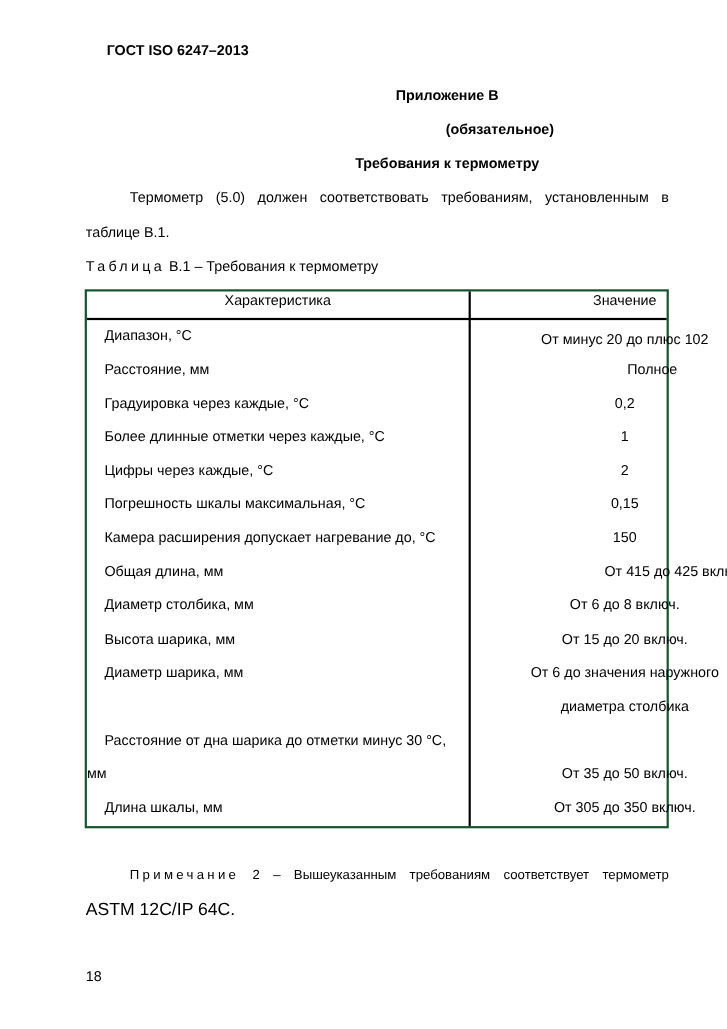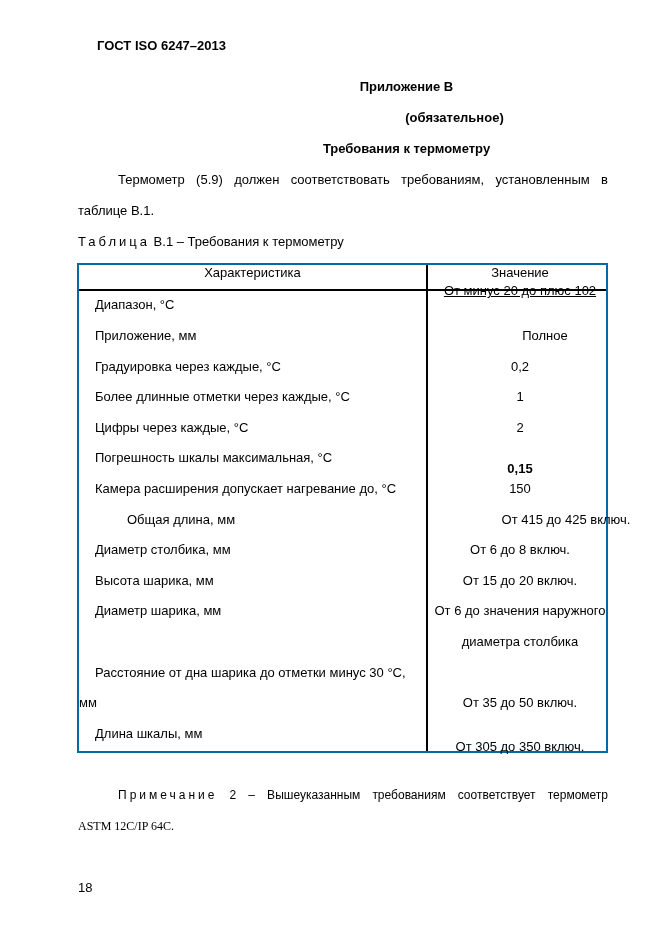--- a/index.html
+++ b/index.html
@@ -14,87 +14,87 @@
   #appendix-status { left: 0; width: 661px; top: 110px; padding-left: 48px; }
   #appendix-heading { left: 0; width: 661px; top: 141px; }
   .title-text { position: relative; left: 76px; display:block; text-align:center; }
   #para1-l1 { left: 118px; top: 172px; width: 490px; text-align: justify; text-align-last: justify; }
   #para1-l2 { left: 78px; top: 203px; }
   #table-caption { left: 78px; top: 234px; }
   .spaced { letter-spacing: 3px; }
 
   #table {
     position: absolute; left: 77px; top: 263px; width: 531px; height: 490px;
-    border: 2px solid #0369a1; box-sizing: border-box;
+    border: 2px solid #14532d; box-sizing: border-box;
   }
   #table .vline { position: absolute; left: 347px; top: 0; bottom: 0; width: 2px; background: #000; }
   #table .hline { position: absolute; left: 0; right: 0; top: 24px; height: 2px; background: #000; }
   .cell { position: absolute; white-space: nowrap; font-size: 13px; }
   .col1 { left: 16px; }
-  .col2 { left: 349px; width: 184px; text-align: center; }
+  .col2 { left: 349px; width: 184px; text-align: center; padding-left: 48px; }
   .hdr1 { left: 0; width: 347px; text-align: center; top: 0; }
   .hdr2 { top: 0; }
 
   #note-l1 { left: 118px; top: 788px; width: 490px; text-align: justify; text-align-last: justify; font-size: 12px; }
-  #note-l2 { left: 78px; top: 819px; font-size: 12px; font-family: Liberation Serif, serif; }
+  #note-l2 { left: 78px; top: 819px; font-size: 16px; }
   #page-number { left: 78px; top: 880px; font-size: 13px; }
 </style>
 </head>
 <body>
 
 <div class="abs bold" id="doc-header">ГОСТ ISO 6247–2013</div>
 
 <div class="abs bold" id="appendix-title">
     <span class="title-text">Приложение В</span>
   </div>
 <div class="abs bold" id="appendix-status">
     <span class="title-text">(обязательное)</span>
   </div>
 <div class="abs bold" id="appendix-heading">
     <span class="title-text">Требования к термометру</span>
   </div>
 
-<div class="abs" id="para1-l1">Термометр (5.9) должен соответствовать требованиям, установленным в</div>
+<div class="abs" id="para1-l1">Термометр (5.0) должен соответствовать требованиям, установленным в</div>
 <div class="abs" id="para1-l2">таблице В.1.</div>
 
 <div class="abs" id="table-caption"><span class="spaced">Таблица</span><span> В.1 – Требования к термометру</span></div>
 
 <div id="table">
   <div class="vline"></div>
   <div class="hline"></div>
   <div class="cell hdr1" style="top:0px">Характеристика</div>
   <div class="cell col2 hdr2" style="top:0px">Значение</div>
   <div id="rows">
       <div class="cell col1" style="top: 32px;">Диапазон, °С</div>
-      <div class="cell col2" style="top: 18px; text-decoration: underline;">От минус 20 до плюс 102</div>
-      <div class="cell col1" style="top: 63px;">Приложение, мм</div>
+      <div class="cell col2" style="top: 36px;">От минус 20 до плюс 102</div>
+      <div class="cell col1" style="top: 63px;">Расстояние, мм</div>
       <div class="cell col2" style="top: 63px; margin-left: 25px;">Полное</div>
       <div class="cell col1" style="top: 94px;">Градуировка через каждые, °С</div>
       <div class="cell col2" style="top: 94px;">0,2</div>
       <div class="cell col1" style="top: 124px;">Более длинные отметки через каждые, °С</div>
       <div class="cell col2" style="top: 124px;">1</div>
       <div class="cell col1" style="top: 155px;">Цифры через каждые, °С</div>
       <div class="cell col2" style="top: 155px;">2</div>
       <div class="cell col1" style="top: 185px;">Погрешность шкалы максимальная, °С</div>
-      <div class="cell col2" style="top: 196px; font-weight: bold;">0,15</div>
+      <div class="cell col2" style="top: 185px;">0,15</div>
       <div class="cell col1" style="top: 216px;">Камера расширения допускает нагревание до, °С</div>
       <div class="cell col2" style="top: 216px;">150</div>
-      <div class="cell col1" style="top: 247px; margin-left: 32px;">Общая длина, мм</div>
+      <div class="cell col1" style="top: 247px;">Общая длина, мм</div>
       <div class="cell col2" style="top: 247px; margin-left: 46px;">От 415 до 425 включ.</div>
       <div class="cell col1" style="top: 277px;">Диаметр столбика, мм</div>
       <div class="cell col2" style="top: 277px;">От 6 до 8 включ.</div>
       <div class="cell col1" style="top: 308px;">Высота шарика, мм</div>
       <div class="cell col2" style="top: 308px;">От 15 до 20 включ.</div>
       <div class="cell col1" style="top: 338px;">Диаметр шарика, мм</div>
       <div class="cell col2" style="top: 338px;">От 6 до значения наружного</div>
       <div class="cell col2" style="top: 369px;">диаметра столбика</div>
       <div class="cell col1" style="top: 400px;">Расстояние от дна шарика до отметки минус 30 °С,</div>
       <div class="cell" style="left: 0px; top: 430px;">мм</div>
       <div class="cell col2" style="top: 430px; text-align: center;">От 35 до 50 включ.</div>
       <div class="cell col1" style="top: 461px;">Длина шкалы, мм</div>
-      <div class="cell col2" style="top: 474px;">От 305 до 350 включ.</div>
+      <div class="cell col2" style="top: 461px;">От 305 до 350 включ.</div>
     </div>
 </div>
 
 <div class="abs" id="note-l1"><span class="spaced">Примечание</span><span> 2 – Вышеуказанным требованиям соответствует термометр</span></div>
 <div class="abs" id="note-l2">ASTM 12С/IP 64С.</div>
 
 <div class="abs" id="page-number">18</div>
 
 </body></html>

